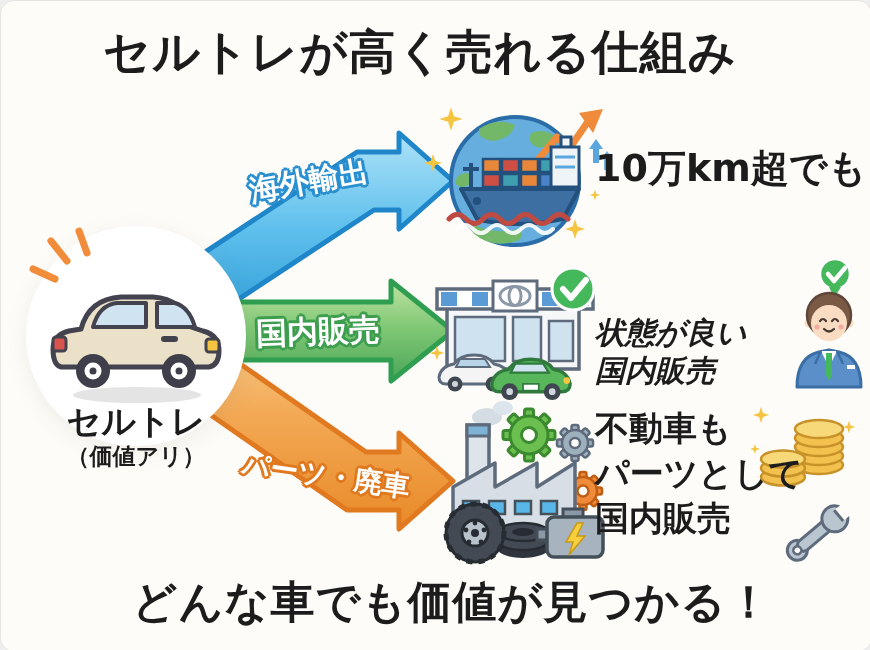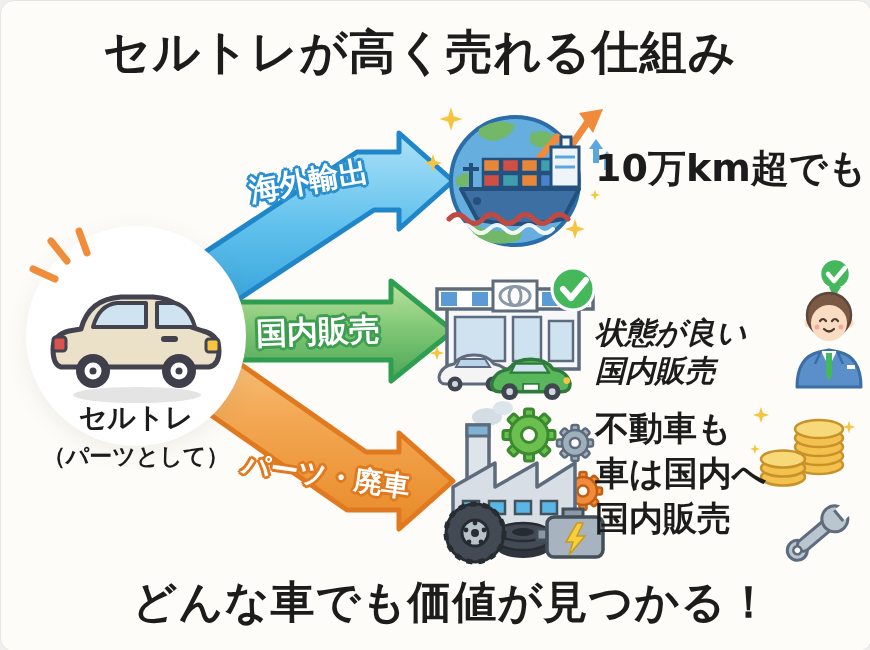--- a/index.html
+++ b/index.html
@@ -17,21 +17,21 @@
     left:16px;top:572px;width:870px;text-align:center;
     font-size:44px;font-weight:700;letter-spacing:1px;
   }
   .arrow-canvas{left:0;top:0;z-index:1;}
   .car-circle{
     left:25px;top:225px;width:220px;height:220px;border-radius:50%;
     background:#ffffff;z-index:2;box-shadow:0 6px 22px rgba(120,110,90,.10);
   }
   .car-svg{left:48px;top:272px;z-index:3;}
   .spark-lines{left:26px;top:222px;z-index:3;}
-  .car-label{left:15px;top:398px;width:240px;text-align:center;font-size:28px;font-weight:700;z-index:4;}
+  .car-label{left:15px;top:398px;width:240px;text-align:center;font-size:34px;font-weight:700;z-index:4;}
   .car-sublabel{left:5px;top:440px;width:260px;text-align:center;font-size:23px;font-weight:700;z-index:4;}
   .arrow-label{
     z-index:4;font-weight:700;color:#ffffff;white-space:nowrap;text-align:center;
   }
   .arrow-label.blue{
     left:226px;top:160px;width:164px;font-size:30px;transform:rotate(-10deg);
     text-shadow:-2px -2px 0 #2a8fd0,2px -2px 0 #2a8fd0,-2px 2px 0 #2a8fd0,2px 2px 0 #2a8fd0,0 -3px 0 #2a8fd0,0 3px 0 #2a8fd0,-3px 0 0 #2a8fd0,3px 0 0 #2a8fd0;
   }
   .arrow-label.green{
     left:240px;top:310px;width:154px;font-size:31px;transform:rotate(-2deg);
@@ -97,21 +97,21 @@
     <rect x="112" y="63" width="17" height="6" rx="3" fill="#43434f"></rect>
     <circle cx="44" cy="98" r="17" fill="#3f3f4b"></circle>
       <circle cx="44" cy="98" r="8.5" fill="#ffffff"></circle>
       <circle cx="44" cy="98" r="3.5" fill="#3f3f4b"></circle>
     <circle cx="130" cy="98" r="17" fill="#3f3f4b"></circle>
       <circle cx="130" cy="98" r="8.5" fill="#ffffff"></circle>
       <circle cx="130" cy="98" r="3.5" fill="#3f3f4b"></circle>
   </svg>
 
   <div class="abs car-label">セルトレ</div>
-  <div class="abs car-sublabel">（パーツとして）</div>
+  <div class="abs car-sublabel">（価値アリ）</div>
 
   <div class="abs arrow-label blue">海外輸出</div>
   <div class="abs arrow-label green">国内販売</div>
   <div class="abs arrow-label orange">パーツ・廃車</div>
 
   <svg class="abs icon" style="left:422px;top:96px;" width="188" height="158" viewBox="0 0 188 158">
     <g fill="#f5c542">
       <path transform="translate(28,22) scale(1.3)" d="M0,-9 L2.2,-2.2 L9,0 L2.2,2.2 L0,9 L-2.2,2.2 L-9,0 L-2.2,-2.2 Z"></path>
       <path transform="translate(10,66)" d="M0,-9 L2.2,-2.2 L9,0 L2.2,2.2 L0,9 L-2.2,2.2 L-9,0 L-2.2,-2.2 Z"></path>
       <path transform="translate(152,132) scale(1.1)" d="M0,-9 L2.2,-2.2 L9,0 L2.2,2.2 L0,9 L-2.2,2.2 L-9,0 L-2.2,-2.2 Z"></path>
@@ -334,19 +334,19 @@
 
   <div class="abs desc d1">
     <div>10万km超でも</div>
   </div>
   <div class="abs desc d2">
     <div>状態が良い</div>
     <div>国内販売</div>
   </div>
   <div class="abs desc d3">
     <div>不動車も</div>
-    <div>車は国内へ</div>
+    <div>パーツとして</div>
     <div>国内販売</div>
   </div>
 
   <div class="abs footer">どんな車でも価値が見つかる！</div>
 
 </div>
 
 </body></html>

